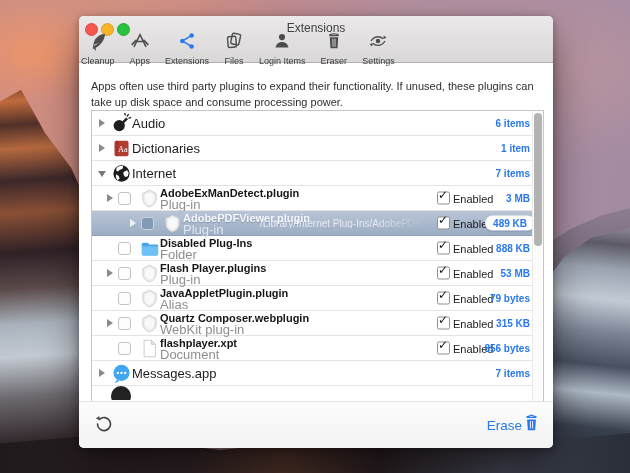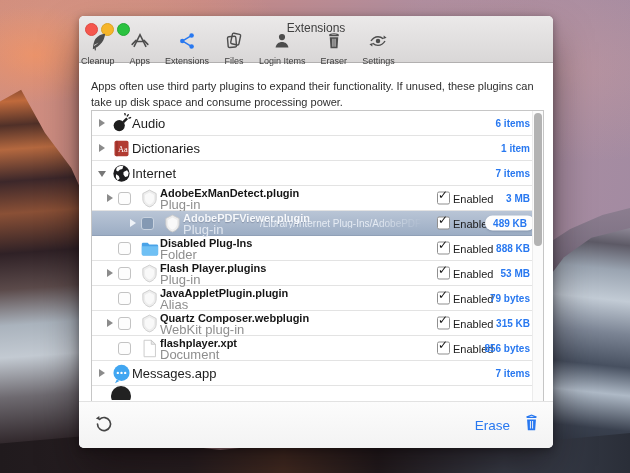--- a/index.html
+++ b/index.html
@@ -104,21 +104,21 @@
     border-left:1px solid #ececec;}
   .sb-thumb{position:absolute;top:2px;right:1px;width:8px;height:133px;border-radius:4px;
     background:#b3b3b3;}
 
   
   .footer{position:absolute;left:0;right:0;bottom:0;height:46px;border-radius:0 0 5px 5px;
     background:linear-gradient(#fcfcfc,#f3f3f3);border-top:1px solid #e2e2e2;}
   .refresh{position:absolute;left:14px;top:11px;width:22px;height:22px;color:#454545;
     cursor:pointer;}
   .refresh svg{width:22px;height:22px;transform:scaleX(-1);}
-  .erase{position:absolute;right:12px;top:11px;display:flex;align-items:center;gap:12px;
+  .erase{position:absolute;right:12px;top:11px;display:flex;align-items:center;gap:0;
     color:var(--accent);cursor:pointer;}
   .erase .elab{font-size:13.5px;}
   .erase svg{width:19px;height:21px;}
 </style>
 </head>
 <body>
 
 <div class="stage" style="--accent: #2878f0; --sel-top: #b9c5d6; --sel-bottom: #9cadc4;">
   <div class="sky"></div>
   <div class="mountain-left"></div>

